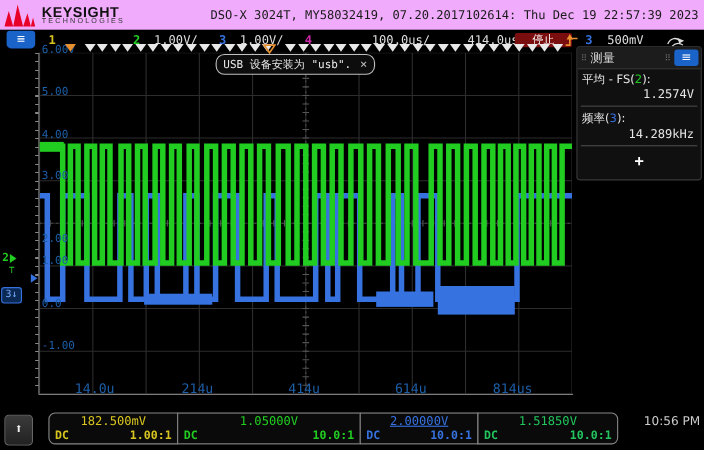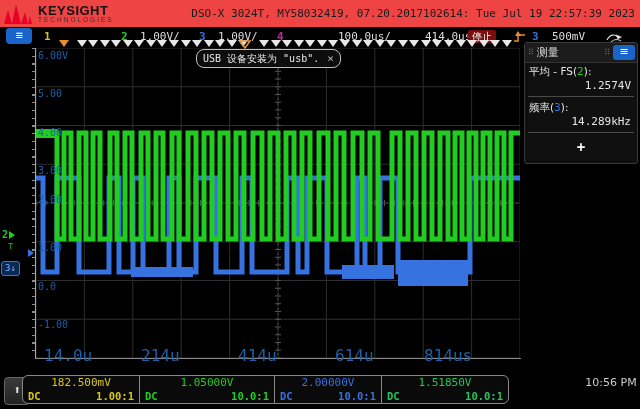--- a/index.html
+++ b/index.html
@@ -1,34 +1,34 @@
 <!DOCTYPE html>
 <html><head>
 <meta charset="utf-8">
 <style>
   html,body{margin:0;padding:0;background:#000;width:640px;height:409px;overflow:hidden;}
   .screen{position:relative;width:640px;height:409px;background:#000;font-family:"DejaVu Sans Mono",monospace;}
   
-  .header{position:absolute;left:0;top:0;width:640px;height:41px;background:#ef4444;}
+  .header{position:absolute;left:0;top:0;width:640px;height:41px;background:#f0abfc;}
   .logo{position:absolute;left:4px;top:2px;display:flex;align-items:center;}
   .brand{margin-left:4px;line-height:1;}
   .brand .b1{font-family:"Liberation Sans",sans-serif;font-weight:bold;font-size:13px;letter-spacing:.5px;color:#111;}
   .brand .b2{font-family:"Liberation Sans",sans-serif;font-size:6.5px;letter-spacing:2px;color:#333;}
   .sys-title{position:absolute;right:5px;top:7px;font-size:11px;color:#1a1a1a;white-space:nowrap;}
   
   .toolbar{position:absolute;left:0;top:27px;width:640px;height:19px;background:#000;font-size:11px;}
   .toolbar span{position:absolute;top:0;line-height:19px;white-space:nowrap;}
   .tb-btn{position:absolute;left:6px;top:1px;width:26px;height:16px;background:#1a63c9;border-radius:3px 3px 4px 4px;color:#fff;text-align:center;line-height:15px;font-size:12px;}
-  .stop-badge{position:absolute;left:468px;top:3px;height:13px;line-height:13px;padding:0 4px;background:#7a0d0d;border-radius:2px;color:#fff;font-size:10px;font-family:"DejaVu Sans",sans-serif;}
+  .stop-badge{position:absolute;left:468px;top:3px;height:13px;line-height:13px;padding:0 16px;background:#7a0d0d;border-radius:2px;color:#fff;font-size:10px;font-family:"DejaVu Sans",sans-serif;}
   
   .axisline-left{position:absolute;left:35px;top:48px;width:1px;height:310px;background:#a8a8a8;}
   .axisticks-left{position:absolute;left:32px;top:48px;width:3px;height:310px;background:repeating-linear-gradient(to bottom,#8a8a8a 0 1px,transparent 1px 7.75px);}
   .axisline-bottom{position:absolute;left:35px;top:358px;width:486px;height:1px;background:#8a8a8a;}
-  .v-label{position:absolute;left:38px;font-size:10px;color:#1d5fa8;margin-top:10px;}
-  .t-label{position:absolute;top:346px;font-size:16px;color:#1d5fa8;}
+  .v-label{position:absolute;left:38px;font-size:10px;color:#1d5fa8;}
+  .t-label{position:absolute;top:346px;font-size:12px;color:#1d5fa8;margin-left:24px;}
   .tri{position:absolute;top:40px;width:0;height:0;border-left:5px solid transparent;border-right:5px solid transparent;border-top:7px solid #e8e8e8;}
   .tri.orange{border-top-color:#e89030;}
   
   .gmark{position:absolute;font-size:10px;font-weight:bold;display:flex;align-items:center;}
   .gmark .arrow{width:0;height:0;border-top:4px solid transparent;border-bottom:4px solid transparent;margin-left:1px;}
   .ch3-box{position:absolute;left:1px;top:261px;width:17px;height:13px;border:1px solid #3672e0;border-radius:3px;background:#0a2a55;color:#7fb0ff;font-size:9px;line-height:12px;text-align:center;}
   .trig-arrow{position:absolute;left:28px;top:249px;width:0;height:0;border-top:4px solid transparent;border-bottom:4px solid transparent;border-left:6px solid #3672e0;}
   
   .notif{position:absolute;left:196px;top:49px;height:17px;background:#0d0d0d;border:1px solid #c0c0c0;border-radius:8px;display:flex;align-items:center;padding:0 6px;color:#e8e8e8;font-size:10px;white-space:nowrap;}
   .notif .close{margin-left:8px;color:#bbb;font-size:11px;}
@@ -38,21 +38,21 @@
   .phead .grip{color:#6a6a6a;font-size:8px;margin:0 3px;}
   .phead .ptitle{flex:1;text-align:left;color:#ddd;}
   .phead .pmenu{width:22px;height:15px;background:#1a63c9;border-radius:3px;color:#fff;text-align:center;line-height:14px;font-size:11px;margin-right:2px;}
   .mrow{padding:2px 4px 0 4px;font-size:10.5px;font-family:"DejaVu Sans",sans-serif;}
   .mval{padding:0 6px 2px 4px;text-align:right;font-size:11px;font-family:"DejaVu Sans Mono",monospace;}
   .msep{height:1px;background:#4a4a4a;margin:2px 3px;}
   .madd{text-align:center;font-size:14px;color:#fff;font-weight:bold;padding-top:4px;}
   
   .bottom{position:absolute;left:0;top:374px;width:640px;height:35px;background:#000;}
   .up-btn{position:absolute;left:4px;top:3px;width:24px;height:26px;background:linear-gradient(#3a3a3a,#222);border:1px solid #666;border-radius:4px;color:#eee;text-align:center;line-height:25px;font-size:12px;}
-  .ch-boxes{position:absolute;left:22px;top:1px;display:flex;justify-content:flex-end;}
+  .ch-boxes{position:absolute;left:44px;top:1px;display:flex;justify-content:flex-end;}
   .chbox{height:29px;border:1px solid #888;background:#0a0a0a;box-sizing:border-box;margin-left:-1px;position:relative;}
   .chbox:first-child{border-radius:6px 0 0 6px;margin-left:0;}
   .chbox:last-child{border-radius:0 6px 6px 0;}
   .chbox .val{text-align:center;font-size:11px;line-height:14px;}
   .chbox .sub{position:absolute;left:5px;right:5px;bottom:1px;display:flex;justify-content:space-between;font-size:10.5px;font-weight:bold;}
   .clock{position:absolute;left:548px;top:1px;width:88px;text-align:center;color:#ccc;font-size:11px;font-family:"DejaVu Sans",sans-serif;line-height:15px;margin-left:19px;}
 </style>
 </head>
 <body>
 
@@ -61,21 +61,21 @@
   <div class="header">
     <div class="logo">
       <svg width="30" height="24" viewBox="0 0 30 24">
         <polygon points="0,22 4,8 8,22 12,2 17,22 21,10 24,22 26,14 28,22 0,22" fill="#e90029"></polygon>
       </svg>
       <div class="brand">
         <div class="b1">KEYSIGHT</div>
         <div class="b2">TECHNOLOGIES</div>
       </div>
     </div>
-    <div class="sys-title">DSO-X 3024T, MY58032419, 07.20.2017102614: Tue Jul 19 22:57:39 2023</div>
+    <div class="sys-title">DSO-X 3024T, MY58032419, 07.20.2017102614: Thu Dec 19 22:57:39 2023</div>
   </div>
 
   <div class="toolbar">
     <div class="tb-btn">≡</div>
     <span style="left:44px;color:#d8c520;font-weight:bold">1</span>
     <span style="left:121px;color:#22cd22;font-weight:bold">2</span>
     <span style="left:140px;color:#ddd">1.00V/</span>
     <span style="left:199px;color:#3672e0;font-weight:bold">3</span>
     <span style="left:218px;color:#ddd">1.00V/</span>
     <span style="left:277px;color:#cc27a6;font-weight:bold">4</span>
@@ -219,21 +219,21 @@
       <rect x="362" y="212" width="70" height="26" fill="#3672e0"></rect>
       <path d="M0 85L21 85L21 191L28 191L28 85L35 85L35 191L43 191L43 85L50 85L50 191L57 191L57 85L64 85L64 191L74 191L74 85L81 85L81 191L89 191L89 85L96 85L96 191L105 191L105 85L112 85L112 191L120 191L120 85L127 85L127 191L136 191L136 85L143 85L143 191L152 191L152 85L160 85L160 191L168 191L168 85L176 85L176 191L184 191L184 85L192 85L192 191L200 191L200 85L208 85L208 191L217 191L217 85L226 85L226 191L234 191L234 85L242 85L242 191L250 191L250 85L258 85L258 191L266 191L266 85L274 85L274 191L283 191L283 85L292 85L292 191L300 191L300 85L308 85L308 191L317 191L317 85L326 85L326 191L334 191L334 85L342 85L342 191L356 191L356 85L364 85L364 191L372 191L372 85L380 85L380 191L388 191L388 85L396 85L396 191L404 191L404 85L412 85L412 191L419 191L419 85L426 85L426 191L433 191L433 85L440 85L440 191L447 191L447 85L454 85L454 191L461 191L461 85L468 85L468 191L475 191L475 85L484 85" stroke="#22cd22" stroke-width="5" fill="none"></path>
       <rect x="0" y="81" width="22" height="9" fill="#22cd22"></rect>
     </svg>
 
   <div id="vlabels">
       <div class="v-label" style="top: 40px;">6.00V</div>
       <div class="v-label" style="top: 78px;">5.00</div>
       <div class="v-label" style="top: 117px;">4.00</div>
       <div class="v-label" style="top: 155px;">3.00</div>
-      <div class="v-label" style="top: 184px;">2.00</div>
+      <div class="v-label" style="top: 212px;">2.00</div>
       <div class="v-label" style="top: 232px;">1.00</div>
       <div class="v-label" style="top: 271px;">0.0</div>
       <div class="v-label" style="top: 309px;">-1.00</div>
     </div>
   <div id="tlabels">
       <div class="t-label" style="left: 44px;">14.0u</div>
       <div class="t-label" style="left: 141px;">214u</div>
       <div class="t-label" style="left: 238px;">414u</div>
       <div class="t-label" style="left: 335px;">614u</div>
       <div class="t-label" style="left: 424px;">814us</div>
@@ -320,28 +320,28 @@
   <div class="bottom">
     <div class="up-btn">⬆</div>
     <div class="ch-boxes" id="ch-boxes">
         <div class="chbox" style="width: 118px; color: rgb(216, 197, 32);">
           <div class="val">182.500mV</div>
           <div class="sub">
             <span>DC</span>
             <span>1.00:1</span>
           </div>
         </div>
-        <div class="chbox" style="width: 136px; color: rgb(34, 205, 34);">
+        <div class="chbox" style="width: 167px; color: rgb(34, 205, 34);">
           <div class="val">1.05000V</div>
           <div class="sub">
             <span>DC</span>
             <span>10.0:1</span>
           </div>
         </div>
-        <div class="chbox" style="width: 108px; color: rgb(54, 114, 224);">
+        <div class="chbox" style="width: 108px; color: rgb(54, 114, 224); text-decoration: underline;">
           <div class="val">2.00000V</div>
           <div class="sub">
             <span>DC</span>
             <span>10.0:1</span>
           </div>
         </div>
         <div class="chbox" style="width: 128px; color: #22c55e;">
           <div class="val">1.51850V</div>
           <div class="sub">
             <span>DC</span>

